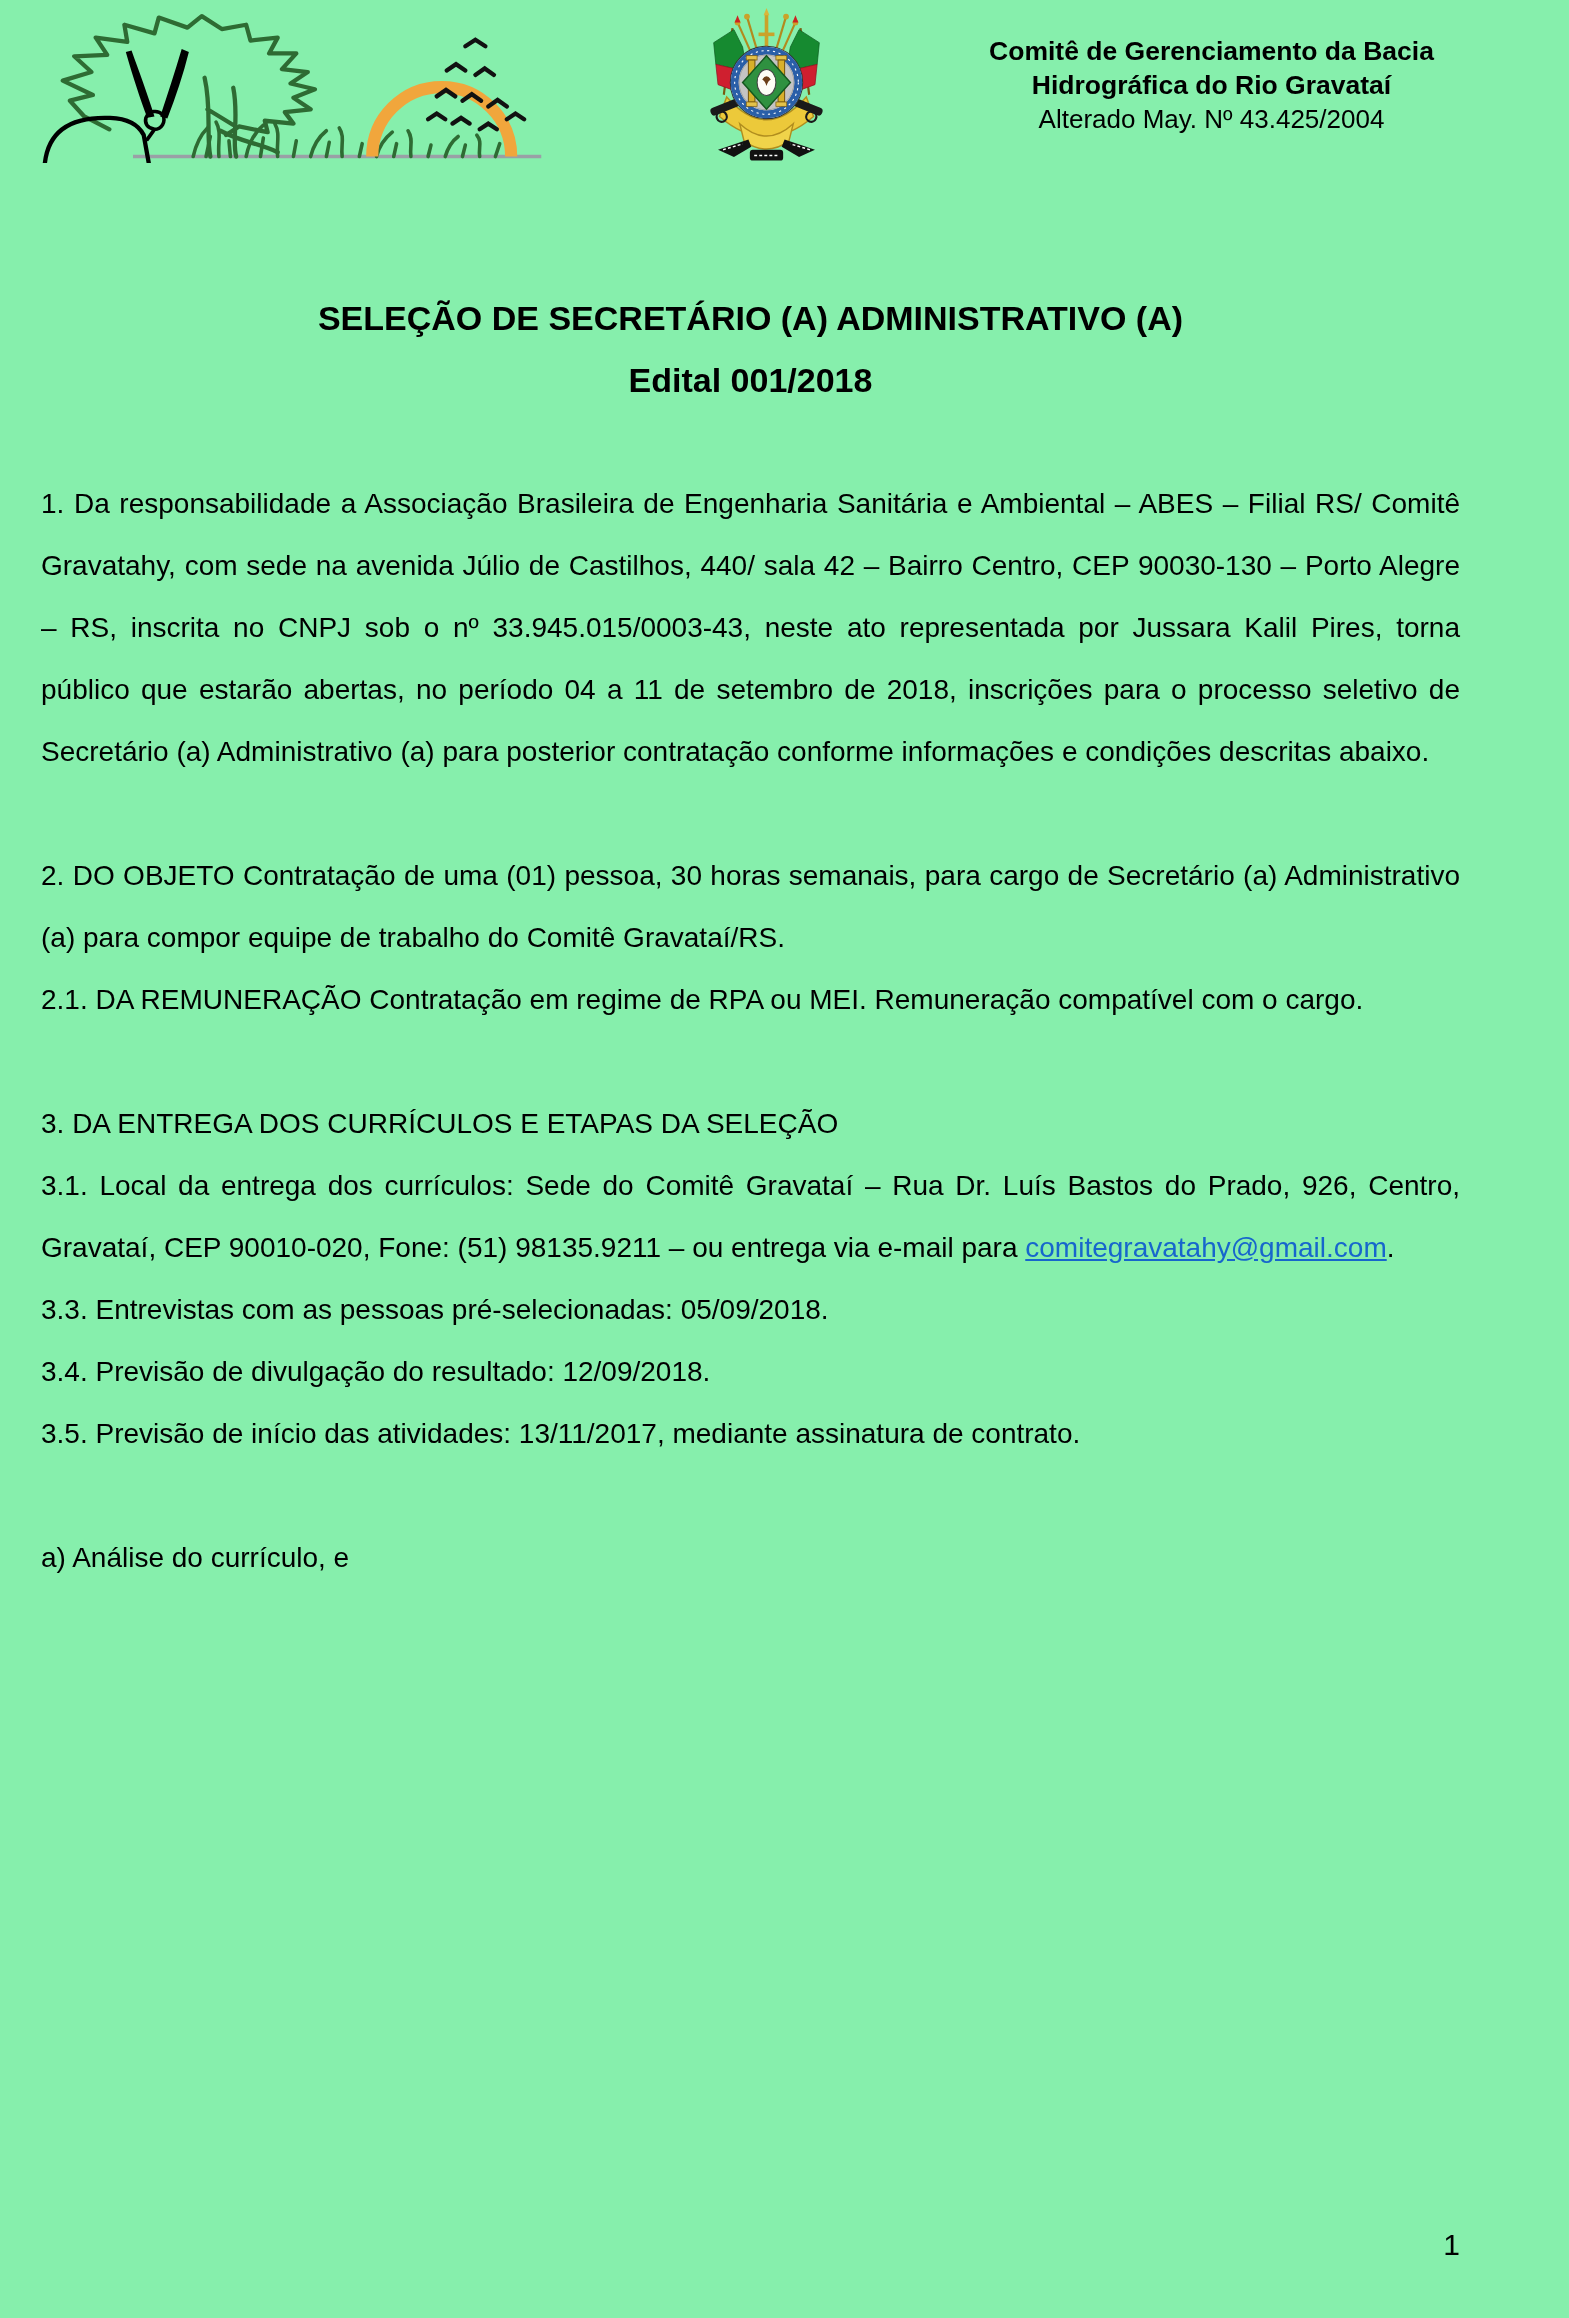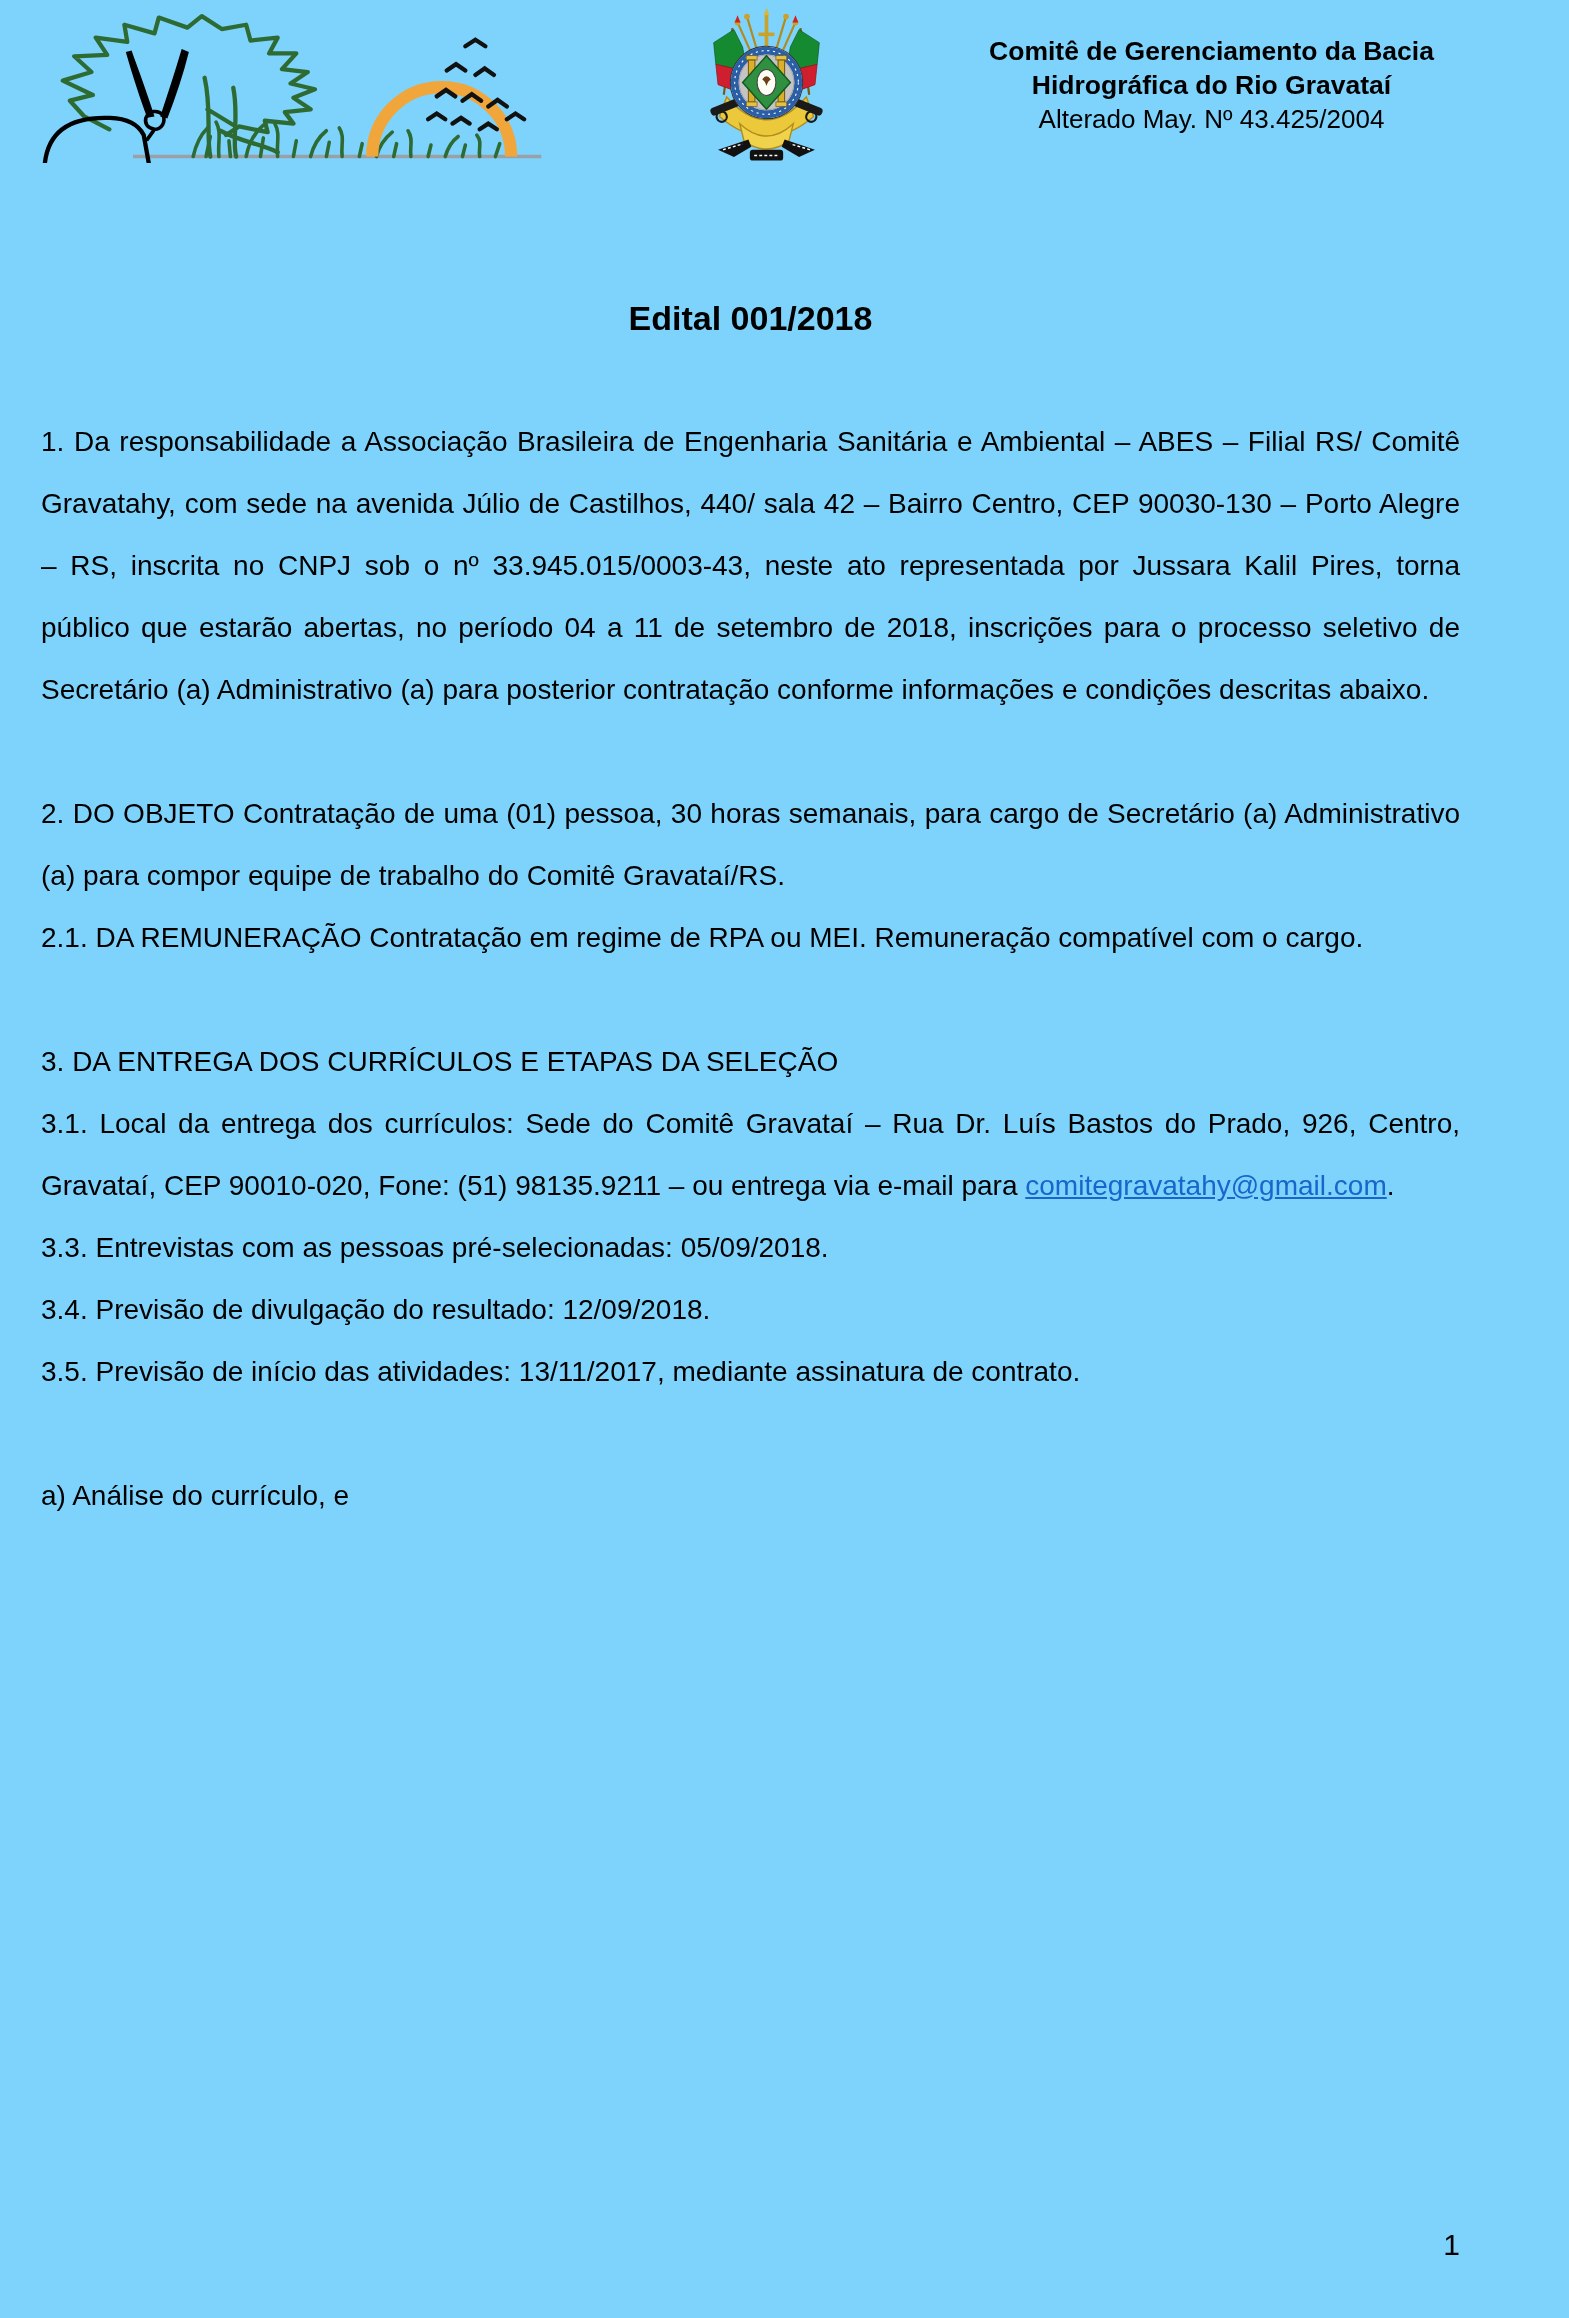--- a/index.html
+++ b/index.html
@@ -1,21 +1,21 @@
 <!DOCTYPE html>
 <html style="font-size:11.5px"><head>
 <meta charset="utf-8">
 <style>
   html,body{margin:0;padding:0;background:#e8e8e8;}
   .page{
     position:relative;
     width:1570px;
     height:2319px;
     margin:0 auto;
-    background:#7dd3fc;
+    background:#86efac;
     font-family:"Liberation Sans","DejaVu Sans",sans-serif;
     color:#000;
     overflow:hidden;
     box-sizing:border-box;
     padding:0 110px 0 41px;
   }
   
   .hdr{position:relative;height:176px;margin:0 -110px 0 -41px;}
   .logo-svg{position:absolute;left:41px;top:8.6px;width:502px;height:154px;}
   .arms-svg{position:absolute;left:705px;top:5.7px;width:123px;height:171px;}
@@ -168,20 +168,21 @@
     </svg>
 
     <div class="hdr-text">
       <div class="b">Comitê de Gerenciamento da Bacia</div>
       <div class="b">Hidrográfica do Rio Gravataí</div>
       <div>Alterado May. Nº 43.425/2004</div>
     </div>
   </div>
 
   <div class="title">
+    <div>SELEÇÃO DE SECRETÁRIO (A) ADMINISTRATIVO (A)</div>
     <div>Edital 001/2018</div>
   </div>
 
   <p class="para gap">1. Da responsabilidade a Associação Brasileira de Engenharia Sanitária e Ambiental – ABES – Filial RS/ Comitê Gravatahy, com sede na avenida Júlio de Castilhos, 440/ sala 42 – Bairro Centro, CEP 90030-130 – Porto Alegre – RS, inscrita no CNPJ sob o nº 33.945.015/0003-43, neste ato representada por Jussara Kalil Pires, torna público que estarão abertas, no período 04 a 11 de setembro de 2018, inscrições para o processo seletivo de Secretário (a) Administrativo (a) para posterior contratação conforme informações e condições descritas abaixo.</p>
 
   <div class="gap">
     <p class="para">2. DO OBJETO Contratação de uma (01) pessoa, 30 horas semanais, para cargo de Secretário (a) Administrativo (a) para compor equipe de trabalho do Comitê Gravataí/RS.</p>
     <p class="para">2.1. DA REMUNERAÇÃO Contratação em regime de RPA ou MEI. Remuneração compatível com o cargo.</p>
   </div>
 

